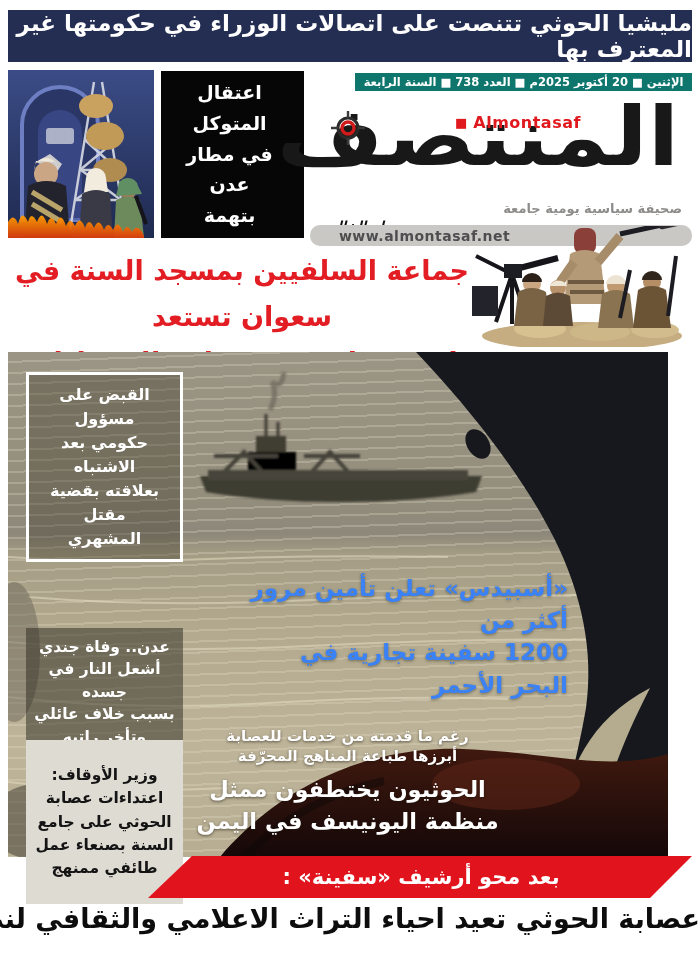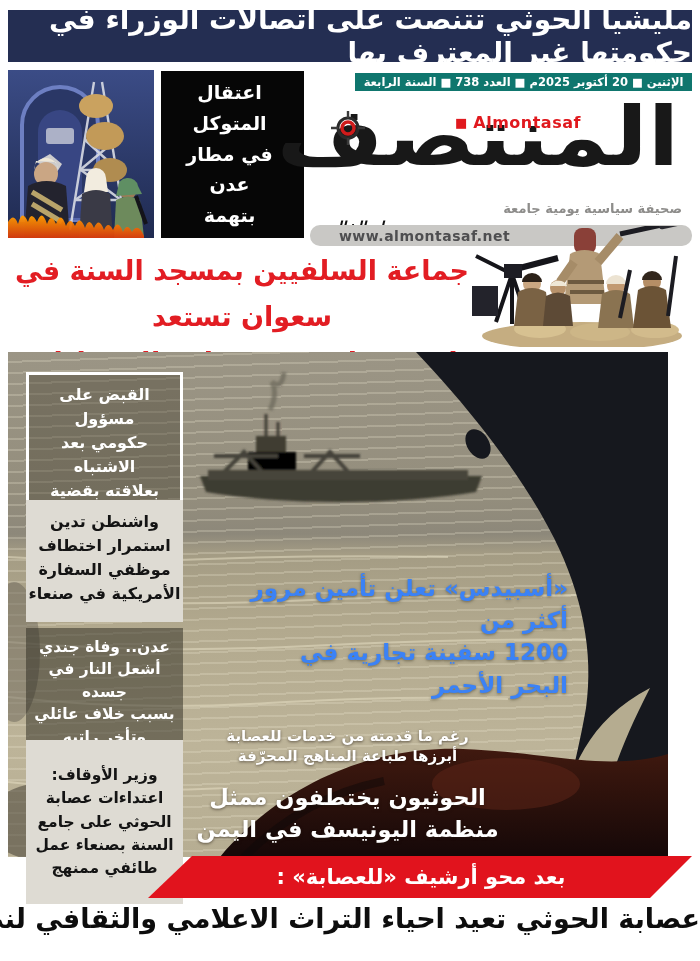--- a/index.html
+++ b/index.html
@@ -5,21 +5,21 @@
   html,body{margin:0;padding:0;background:#e8e8e8;}
   .page{
     position:relative;width:700px;height:961px;background:#ffffff;
     font-family:"DejaVu Sans", sans-serif;overflow:hidden;margin:0 auto;
   }
   .prewrap{white-space:pre-line;}
   
   .top-banner{
     position:absolute;left:8px;top:10px;width:684px;height:52px;
     background:#242e52;color:#fff;display:flex;align-items:center;justify-content:center;
-    font-size:28px;font-weight:800;direction:rtl;
+    font-size:23px;font-weight:800;direction:rtl;
   }
   
   .header-photo{position:absolute;left:8px;top:70px;width:146px;height:168px;overflow:hidden;}
   .header-black-box{
     position:absolute;left:161px;top:71px;width:143px;height:167px;background:#060606;
     color:#fff;direction:rtl;text-align:center;font-size:19px;font-weight:700;
     line-height:1.62;padding:6px 10px 0 4px;box-sizing:border-box;
   }
   .masthead{position:absolute;left:310px;top:70px;width:382px;height:178px;background:#fff;}
   .date-bar{
@@ -72,21 +72,21 @@
     font-size:15.5px;line-height:1.5;padding:24px 2px;}
   
   .aspides{
     position:absolute;left:248px;top:572px;width:320px;color:#3b82f6;direction:rtl;text-align:right;
     font-size:23px;font-weight:800;line-height:1.4;z-index:4;
     text-shadow:0 1px 3px rgba(60,55,35,.55);
   }
   .unicef{position:absolute;left:185px;top:726px;width:325px;color:#fff;direction:rtl;
     text-align:center;z-index:4;text-shadow:0 1px 3px rgba(30,20,12,.6);}
   .unicef-kicker{font-size:15px;font-weight:700;line-height:1.35;}
-  .unicef-head{font-size:22.5px;font-weight:800;line-height:1.45;margin-top:14px;}
+  .unicef-head{font-size:22.5px;font-weight:800;line-height:1.45;margin-top:6px;}
   
   .ribbon{
     position:absolute;left:140px;top:856px;width:552px;height:42px;background:#e1131d;
     clip-path:polygon(52px 0%, 100% 0%, calc(100% - 42px) 100%, 8px 100%);
     display:flex;align-items:center;justify-content:center;z-index:7;
     color:#fff;font-size:21px;font-weight:800;direction:rtl;padding-left:10px;box-sizing:border-box;
   }
   
   .bottom-headline{
     position:absolute;left:0;top:903px;width:700px;text-align:center;color:#0d0d0d;
@@ -265,42 +265,38 @@
       <path d="M212,505 C278,428 368,394 455,397 C540,400 598,420 660,402 L660,505 Z" fill="url(#gHull)"></path>
       <ellipse cx="498" cy="432" rx="74" ry="26" fill="#5c2517" opacity=".55"></ellipse>
       <path d="M236,505 q60,-60 140,-76" stroke="#0e0707" stroke-width="8" opacity=".5" fill="none"></path>
     </svg>
   </div>
 
   <div class="story-box dark1 prewrap">القبض على مسؤول
 حكومي بعد الاشتباه
 بعلاقته بقضية مقتل
 المشهري</div>
-  <div class="story-box light1 prewrap">واشنطن تدين
-استمرار اختطاف
-موظفي السفارة
-الأمريكية في صنعاء</div>
   <div class="story-box dark2 prewrap">عدن.. وفاة جندي
 أشعل النار في جسده
 بسبب خلاف عائلي
 وتأخر راتبه</div>
   <div class="story-box light2 prewrap">وزير الأوقاف:
 اعتداءات عصابة
 الحوثي على جامع
 السنة بصنعاء عمل
 طائفي ممنهج</div>
 
   <div class="aspides prewrap">«أسبيدس» تعلن تأمين مرور أكثر من
 1200 سفينة تجارية في البحر الأحمر</div>
   <div class="unicef">
     <div class="unicef-kicker prewrap">رغم ما قدمته من خدمات للعصابة
 أبرزها طباعة المناهج المحرّفة</div>
     <div class="unicef-head prewrap">الحوثيون يختطفون ممثل
 منظمة اليونيسف في اليمن</div>
   </div>
 
   <div class="ribbon">
-    <span>بعد محو أرشيف «للعصابة» :</span>
+    <span>بعد محو أرشيف «سفينة» :</span>
   </div>
 
   <div class="bottom-headline">عصابة الحوثي تعيد احياء التراث الاعلامي والثقافي لنظام الإمامة البائد</div>
 
 </div>
 
 </body></html>

